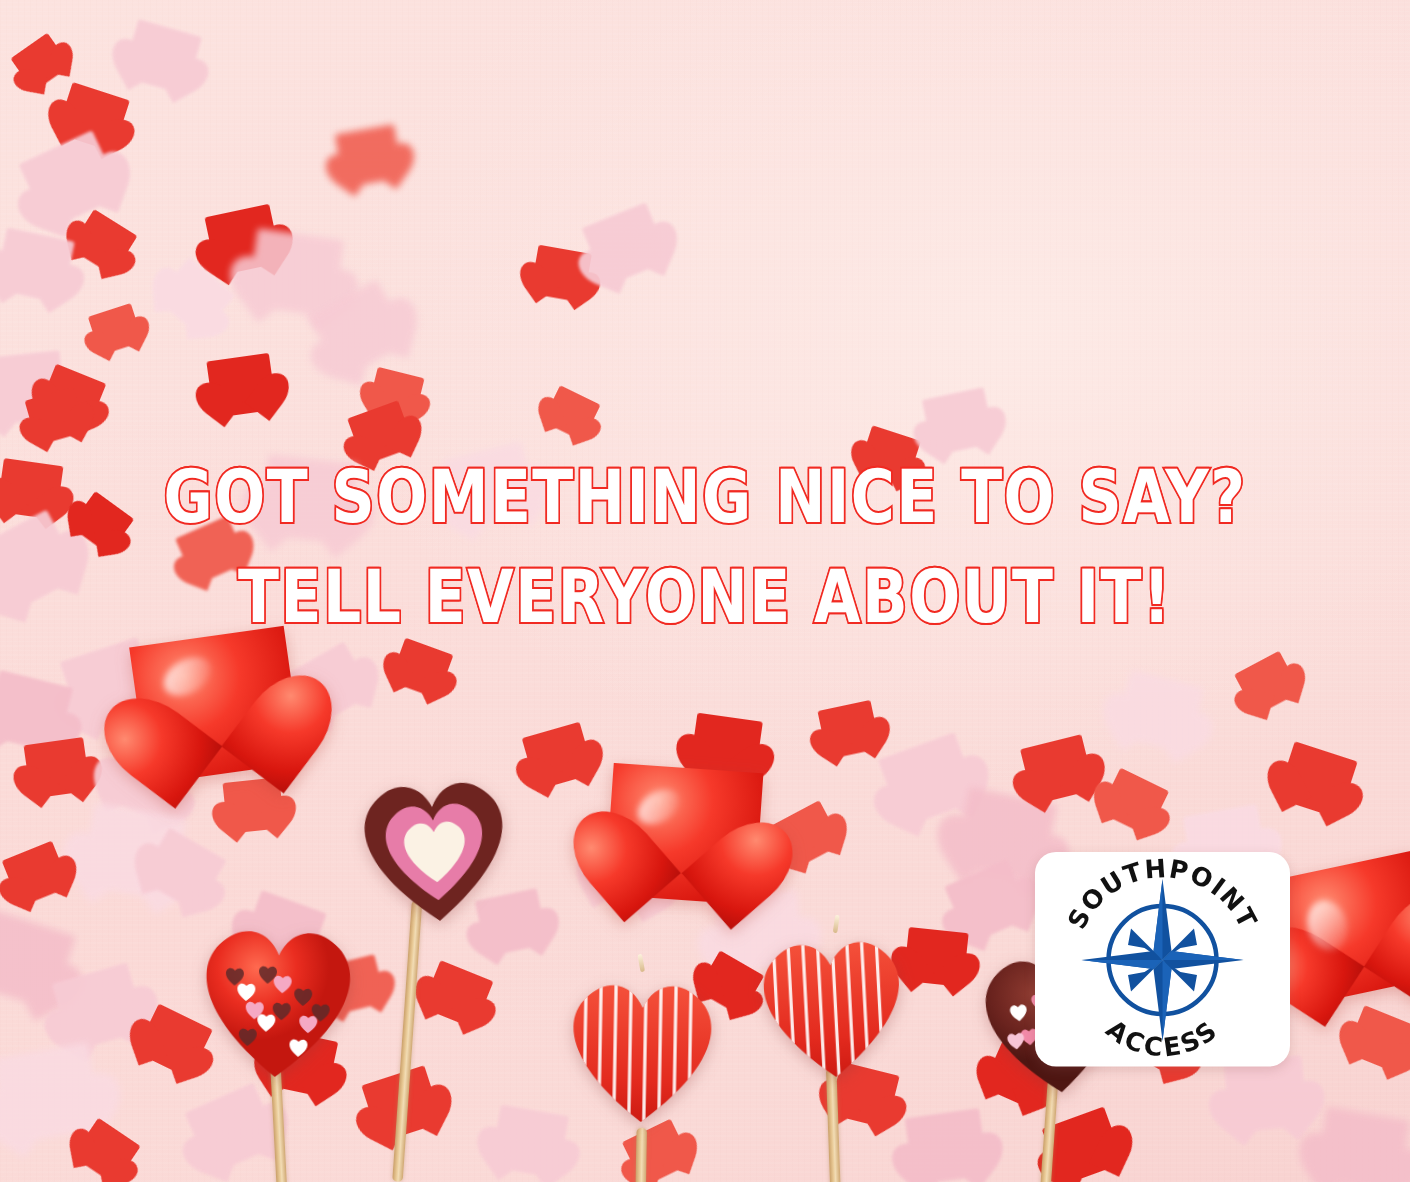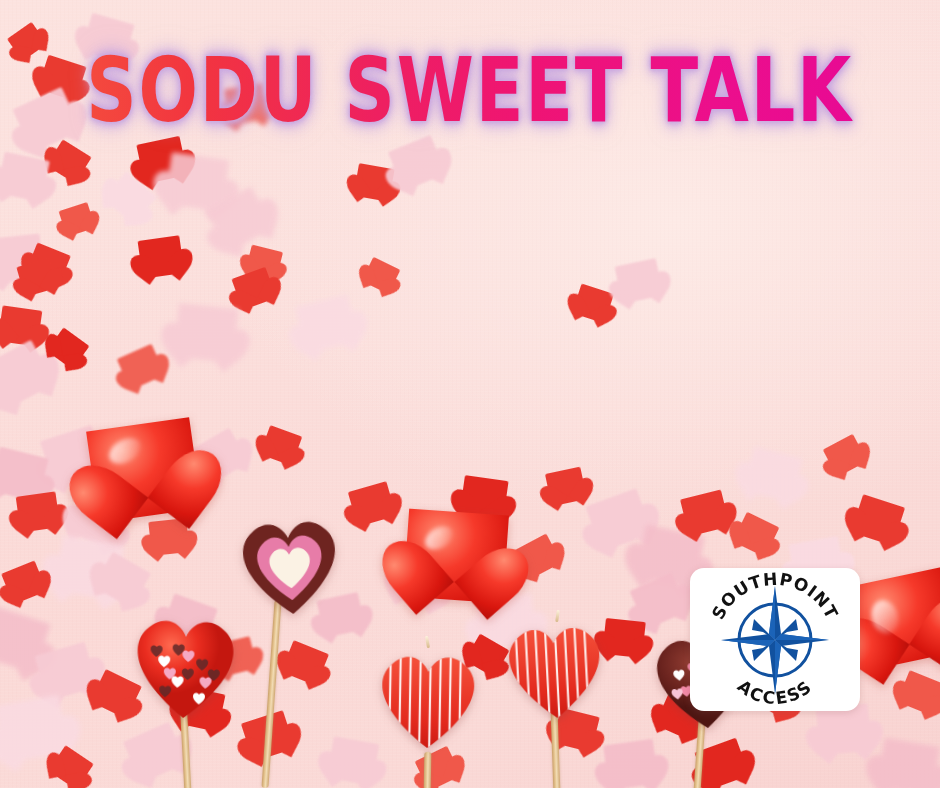--- a/index.html
+++ b/index.html
@@ -412,24 +412,25 @@
         <path d="M72 54 c-3-3-6-1-6 2 0 4 6 8 6 8 s6-4 6-8c0-3-3-5-6-2z"></path>
       </g>
       <g fill="#f8c4d6">
         <path d="M64 44 c-3-3-6-1-6 2 0 4 6 8 6 8 s6-4 6-8c0-3-3-5-6-2z"></path>
         <path d="M30 62 c-3-3-6-1-6 2 0 4 6 8 6 8 s6-4 6-8c0-3-3-5-6-2z"></path>
       </g>
     </svg>
 
   </div>
 
-  <div class="title-wrap">
-    <div class="title">SODU SWEET TALK</div>
+
+  <div class="sub-wrap">
+    <span class="sub-line sub-1">GOT SOMETHING NICE TO SAY?</span>
+    <span class="sub-line sub-2">TELL EVERYONE ABOUT IT!</span>
   </div>
-
 
   <div class="logo-card">
     <svg width="170" height="143" viewBox="0 0 170 143">
       <defs>
         <path id="arcTop" d="M 28 74 A 57 57 0 0 1 142 74"></path>
         <path id="arcBot" d="M 38 104 A 48 40 0 0 0 132 104"></path>
       </defs>
 
       <circle cx="85" cy="72" r="36" fill="none" stroke="#11519f" stroke-width="3"></circle>
 

